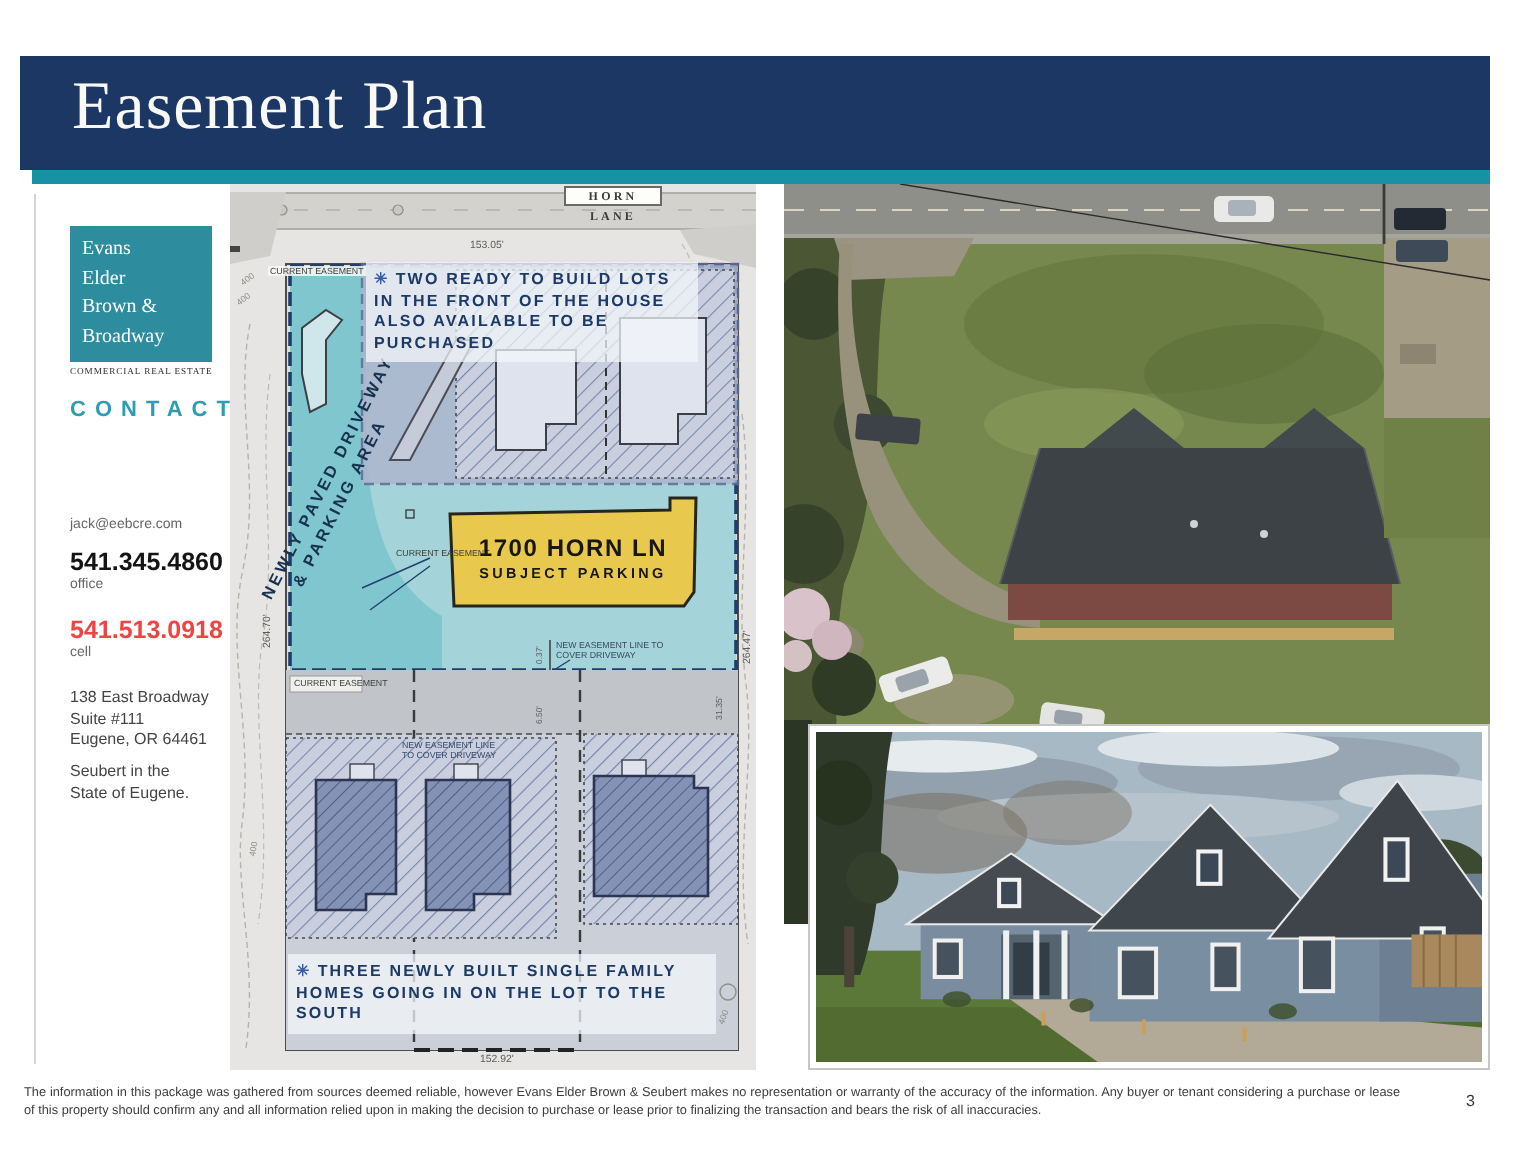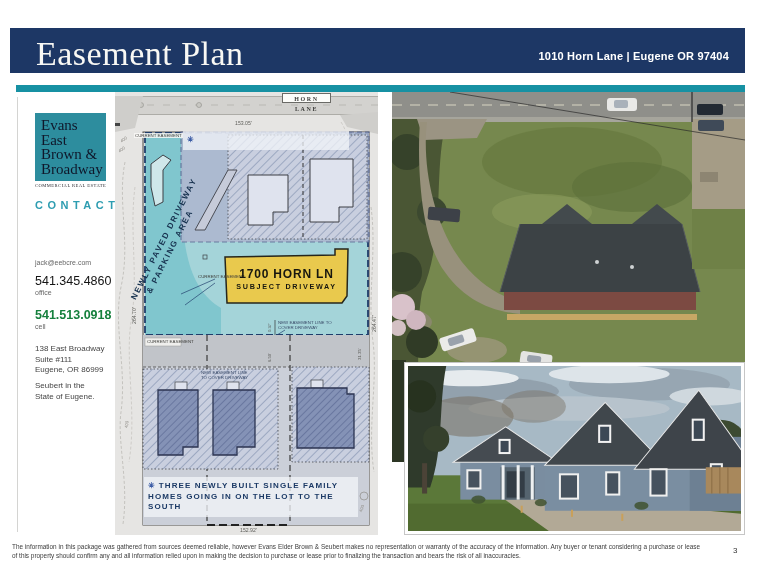--- a/index.html
+++ b/index.html
@@ -1,39 +1,39 @@
 <!DOCTYPE html>
 <html><head>
 <meta charset="utf-8">
 <style>
   html,body{margin:0;padding:0;background:#ffffff;}
   .page{position:relative;width:761px;height:588px;background:#ffffff;overflow:hidden;
         font-family:"Liberation Sans",sans-serif;}
   .abs{position:absolute;}
 
   
-  .header{left:10px;top:28px;width:735px;height:45px;background:#1d3765;}
+  .header{left:10px;top:28px;width:735px;height:57px;background:#1d3765;}
   .header-title{left:26px;top:7px;color:#f8f8f4;font-family:"Liberation Serif",serif;
                 font-size:34px;letter-spacing:.5px;}
   .header-address{right:16px;bottom:11px;color:#ffffff;font-size:11px;font-weight:bold;letter-spacing:.2px;}
   .teal-strip{left:16px;top:85px;width:729px;height:7px;background:#1791a3;}
   .side-rule{left:17px;top:97px;width:1px;height:435px;background:#d4d4d2;}
 
   
-  .logo-box{left:35px;top:113px;width:71px;height:68px;background:#2d8d9e;color:#0f172a;
-            font-family:"Liberation Serif",serif;font-size:15px;line-height:14.5px;
+  .logo-box{left:35px;top:113px;width:71px;height:68px;background:#2d8d9e;color:#ffffff;
+            font-family:"Liberation Serif",serif;font-size:10px;line-height:14.5px;
             padding:5px 0 0 6px;box-sizing:border-box;}
   .logo-tagline{left:35px;top:183px;width:71px;font-family:"Liberation Serif",serif;
                 font-size:4.6px;letter-spacing:.45px;color:#2b2b33;white-space:nowrap;}
   .contact-heading{left:35px;top:199px;font-size:11px;font-weight:600;letter-spacing:4.5px;color:#2e9db1;text-align:center;}
   .contact-name{left:35px;top:227px;font-size:13px;font-weight:bold;line-height:15px;color:#141414;}
   .contact-email{left:35px;top:259px;font-size:7px;color:#666;}
-  .phone1{left:35px;top:274px;font-size:12.5px;font-weight:normal;color:#141414;}
+  .phone1{left:35px;top:274px;font-size:12.5px;font-weight:bold;color:#141414;}
   .phone1-label{left:35px;top:289px;font-size:7px;color:#666;}
-  .phone2{left:35px;top:308px;font-size:12.5px;font-weight:bold;color:#15803d;}
+  .phone2{left:35px;top:308px;font-size:12.5px;font-weight:bold;color:#ef4444;}
   .phone2-label{left:35px;top:323px;font-size:7px;color:#666;}
   .office-addr{left:35px;top:344px;font-size:8px;line-height:10.5px;color:#444;}
   .license{left:35px;top:381px;font-size:8px;line-height:10.5px;color:#444;}
 
   
   .plan{left:115px;top:92px;width:263px;height:443px;}
   .plan svg{position:absolute;left:0;top:0;}
   .street-box{left:167px;top:1px;width:49px;height:10px;background:#fdfdfa;border:.5px solid #6a6a66;
               font-family:"Liberation Serif",serif;font-size:6px;font-weight:bold;letter-spacing:1.6px;
               color:#3c3c3a;text-align:center;line-height:10px;box-sizing:border-box;}
@@ -63,42 +63,41 @@
               text-align:justify;}
   .page-num{left:733px;top:546px;font-size:8px;color:#333;}
 </style>
 </head>
 <body>
 
 <div class="page">
 
   <div class="abs header">
     <div class="abs header-title">Easement Plan</div>
-    <div class="abs header-address">1010 Horn Lane | Eugene OR 97404</div>
   </div>
   <div class="abs teal-strip"></div>
   <div class="abs side-rule"></div>
 
   <div class="abs logo-box">
     <div>Evans</div>
-    <div>East</div>
+    <div>Elder</div>
     <div>Brown &amp;</div>
     <div>Broadway</div>
   </div>
   <div class="abs logo-tagline">COMMERCIAL REAL ESTATE</div>
   <div class="abs contact-heading">CONTACT</div>
   <div class="abs contact-email">jack@eebcre.com</div>
   <div class="abs phone1">541.345.4860</div>
   <div class="abs phone1-label">office</div>
   <div class="abs phone2">541.513.0918</div>
   <div class="abs phone2-label">cell</div>
   <div class="abs office-addr">
     <div>138 East Broadway</div>
     <div>Suite #111</div>
-    <div>Eugene, OR 86999</div>
+    <div>Eugene, OR 64461</div>
   </div>
   <div class="abs license">
     <div>Seubert in the</div>
     <div>State of Eugene.</div>
   </div>
 
   <div class="abs plan">
     <svg width="263" height="443" viewBox="0 0 263 443">
       <defs>
         <pattern id="hatchL" width="6" height="6" patternUnits="userSpaceOnUse" patternTransform="rotate(45)">
@@ -190,28 +189,28 @@
     </div>
     <div class="abs tiny" style="left:86px;top:278px;">
       <div>NEW EASEMENT LINE</div>
       <div>TO COVER DRIVEWAY</div>
     </div>
     <div class="abs driveway-label">
       <div>NEWLY PAVED DRIVEWAY</div>
       <div>&amp; PARKING AREA</div>
     </div>
     <div class="abs annot" style="left:68px;top:39px;width:166px;">
-      <span class="star">✳</span>
+      <span class="star">✳</span><span>TWO READY TO BUILD LOTS IN THE FRONT OF THE HOUSE ALSO AVAILABLE TO BE PURCHASED</span>
     </div>
     <div class="abs annot" style="left:29px;top:385px;width:214px;">
       <span class="star">✳</span><span>THREE NEWLY BUILT SINGLE FAMILY HOMES GOING IN ON THE LOT TO THE SOUTH</span>
     </div>
     <div class="abs subject-text">
       <div class="l1">1700 HORN LN</div>
-      <div class="l2">SUBJECT DRIVEWAY</div>
+      <div class="l2">SUBJECT PARKING</div>
     </div>
   </div>
 
   <svg class="abs aerial" viewBox="0 0 353 370" preserveAspectRatio="none">
     <rect width="353" height="370" fill="#76884e"></rect>
     <ellipse cx="180" cy="70" rx="90" ry="35" fill="#66793f" opacity=".7"></ellipse>
     <ellipse cx="240" cy="95" rx="60" ry="25" fill="#5c6f3a" opacity=".6"></ellipse>
     <ellipse cx="150" cy="120" rx="50" ry="18" fill="#8a9b5c" opacity=".6"></ellipse>
     <ellipse cx="120,230" cy="230" rx="40" ry="16" fill="#8f8874" opacity=".8"></ellipse>
     <ellipse cx="85" cy="258" rx="30" ry="13" fill="#a29a82" opacity=".7"></ellipse>

